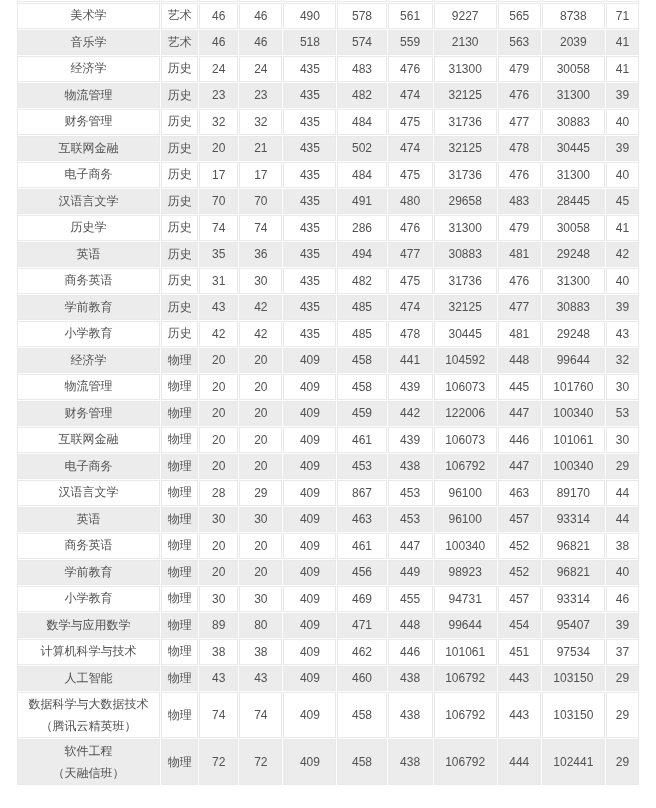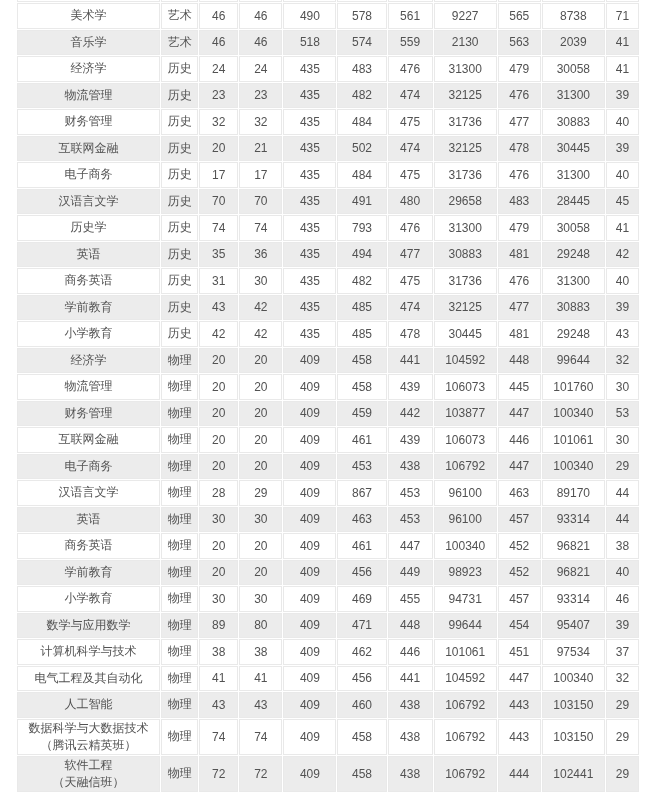--- a/index.html
+++ b/index.html
@@ -43,21 +43,21 @@
     border-bottom: 1px solid #e4e4e4;
   }
   tr.even td {
     background: #ececec;
   }
   tr.odd td {
     background: #ffffff;
   }
   td.two-line {
     font-size: 11px;
-    line-height: 17px;
+    line-height: 22px;
     height: 28px;
     white-space: normal;
   }
 </style>
 <style>tr.even td{background:#ececec;}tr.odd td{background:#ffffff;}table.score-table td{color:#525252;border-color:#e9e9e9;}</style></head>
 <body>
 
 <div class="page">
   <table class="score-table">
     <colgroup>
@@ -190,21 +190,21 @@
           <td>483</td>
           <td>28445</td>
           <td>45</td>
         </tr>
         <tr class="odd">
           <td>历史学</td>
           <td>历史</td>
           <td>74</td>
           <td>74</td>
           <td>435</td>
-          <td>793</td>
+          <td>286</td>
           <td>476</td>
           <td>31300</td>
           <td>479</td>
           <td>30058</td>
           <td>41</td>
         </tr>
         <tr class="even">
           <td>英语</td>
           <td>历史</td>
           <td>35</td>
@@ -283,21 +283,21 @@
           <td>30</td>
         </tr>
         <tr class="even">
           <td>财务管理</td>
           <td>物理</td>
           <td>20</td>
           <td>20</td>
           <td>409</td>
           <td>459</td>
           <td>442</td>
-          <td>103877</td>
+          <td>122006</td>
           <td>447</td>
           <td>100340</td>
           <td>53</td>
         </tr>
         <tr class="odd">
           <td>互联网金融</td>
           <td>物理</td>
           <td>20</td>
           <td>20</td>
           <td>409</td>
@@ -405,33 +405,20 @@
           <td>38</td>
           <td>38</td>
           <td>409</td>
           <td>462</td>
           <td>446</td>
           <td>101061</td>
           <td>451</td>
           <td>97534</td>
           <td>37</td>
         </tr>
-        <tr class="odd">
-          <td>电气工程及其自动化</td>
-          <td>物理</td>
-          <td>41</td>
-          <td>41</td>
-          <td>409</td>
-          <td>456</td>
-          <td>441</td>
-          <td>104592</td>
-          <td>447</td>
-          <td>100340</td>
-          <td>32</td>
-        </tr>
         <tr class="even">
           <td>人工智能</td>
           <td>物理</td>
           <td>43</td>
           <td>43</td>
           <td>409</td>
           <td>460</td>
           <td>438</td>
           <td>106792</td>
           <td>443</td>

